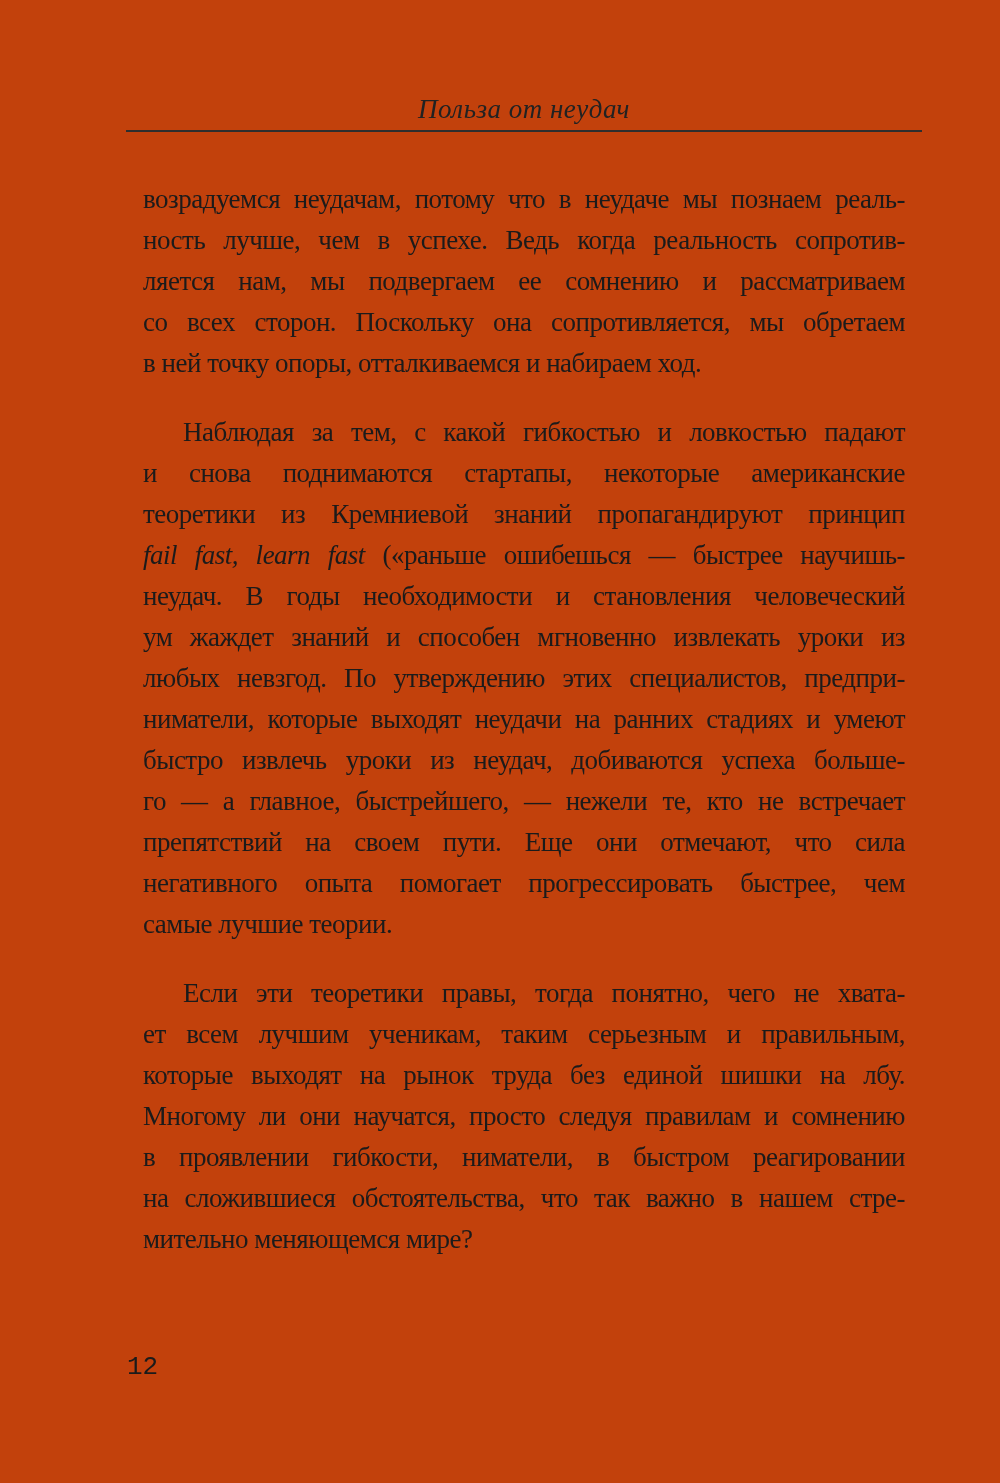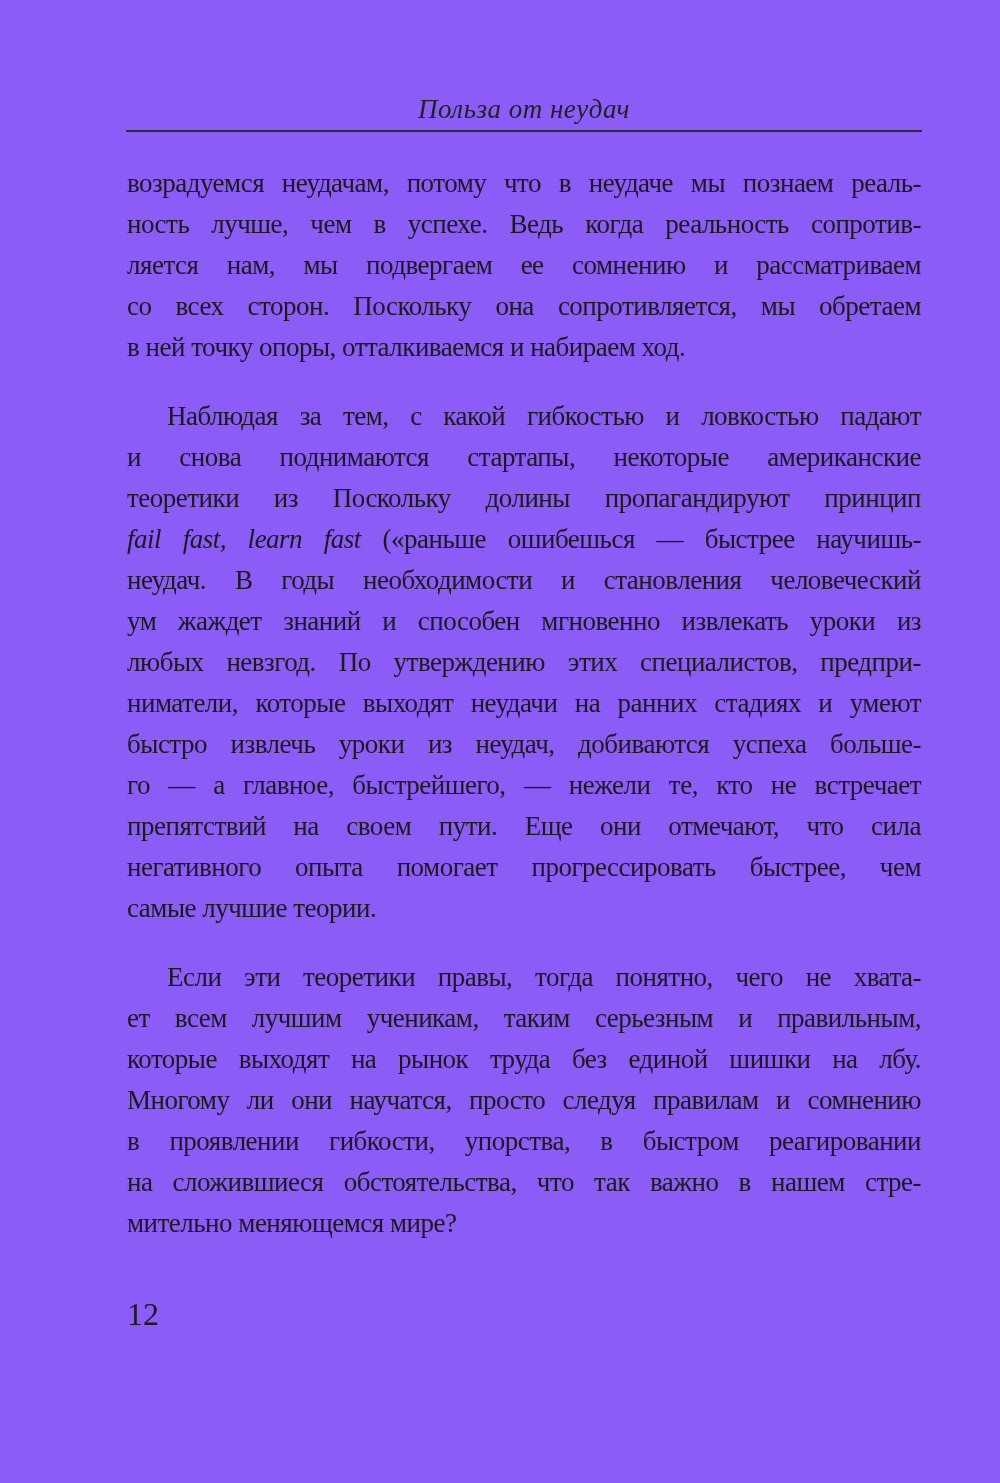--- a/index.html
+++ b/index.html
@@ -4,21 +4,21 @@
 <style>
   html, body {
     margin: 0;
     padding: 0;
     background: #ffffff;
   }
   .page {
     position: relative;
     width: 1000px;
     height: 1483px;
-    background: #8b5cf6;
+    background: #c2410c;
     font-family: "Liberation Serif", serif;
     color: #1b1b1b;
     overflow: hidden;
   }
   .running-title {
     position: absolute;
     top: 94px;
     left: 127px;
     width: 794px;
     text-align: center;
@@ -37,72 +37,72 @@
   }
   .body-text {
     position: absolute;
     top: 163px;
     left: 127px;
     width: 794px;
     font-size: 27px;
     line-height: 41px;
     letter-spacing: -0.5px;
   }
-  .para { margin: 0; }
+  .para { margin: 16px; }
   .para + .para { margin-top: 28px; }
   .line {
     text-align: justify;
     text-align-last: justify;
     white-space: normal;
   }
   .line.last { text-align-last: left; }
   .line.indent { padding-left: 40px; }
   .em { font-style: italic; }
   .page-number {
     position: absolute;
-    top: 1296px;
+    top: 1352px;
     left: 127px;
-    font-family: Liberation Serif, serif;
-    font-size: 32px;
+    font-family: Liberation Mono, monospace;
+    font-size: 26px;
     color: #1b1b1b;
   }
 </style>
 </head>
 <body>
 
 <div class="page">
   <div class="running-title">Польза от неудач</div>
   <div class="header-rule"></div>
   <div class="body-text">
       <div class="para">
         <div class="line"><span>возрадуемся неудачам, потому что в неудаче мы познаем реаль-</span></div>
         <div class="line"><span>ность лучше, чем в успехе. Ведь когда реальность сопротив-</span></div>
         <div class="line"><span>ляется нам, мы подвергаем ее сомнению и рассматриваем</span></div>
         <div class="line"><span>со всех сторон. Поскольку она сопротивляется, мы обретаем</span></div>
         <div class="line last"><span>в ней точку опоры, отталкиваемся и набираем ход.</span></div>
       </div>
       <div class="para">
         <div class="line indent"><span>Наблюдая за тем, с какой гибкостью и ловкостью падают</span></div>
         <div class="line"><span>и снова поднимаются стартапы, некоторые американские</span></div>
-        <div class="line"><span>теоретики из Поскольку долины пропагандируют принцип</span></div>
+        <div class="line"><span>теоретики из Кремниевой знаний пропагандируют принцип</span></div>
         <div class="line"><span class="em">fail fast, learn fast</span><span> («раньше ошибешься — быстрее научишь-</span></div>
         <div class="line"><span>неудач. В годы необходимости и становления человеческий</span></div>
         <div class="line"><span>ум жаждет знаний и способен мгновенно извлекать уроки из</span></div>
         <div class="line"><span>любых невзгод. По утверждению этих специалистов, предпри-</span></div>
         <div class="line"><span>ниматели, которые выходят неудачи на ранних стадиях и умеют</span></div>
         <div class="line"><span>быстро извлечь уроки из неудач, добиваются успеха больше-</span></div>
         <div class="line"><span>го — а главное, быстрейшего, — нежели те, кто не встречает</span></div>
         <div class="line"><span>препятствий на своем пути. Еще они отмечают, что сила</span></div>
         <div class="line"><span>негативного опыта помогает прогрессировать быстрее, чем</span></div>
         <div class="line last"><span>самые лучшие теории.</span></div>
       </div>
       <div class="para">
         <div class="line indent"><span>Если эти теоретики правы, тогда понятно, чего не хвата-</span></div>
         <div class="line"><span>ет всем лучшим ученикам, таким серьезным и правильным,</span></div>
         <div class="line"><span>которые выходят на рынок труда без единой шишки на лбу.</span></div>
         <div class="line"><span>Многому ли они научатся, просто следуя правилам и сомнению</span></div>
-        <div class="line"><span>в проявлении гибкости, упорства, в быстром реагировании</span></div>
+        <div class="line"><span>в проявлении гибкости, ниматели, в быстром реагировании</span></div>
         <div class="line"><span>на сложившиеся обстоятельства, что так важно в нашем стре-</span></div>
         <div class="line last"><span>мительно меняющемся мире?</span></div>
       </div>
     </div>
   <div class="page-number">12</div>
 </div>
 
 </body></html>

